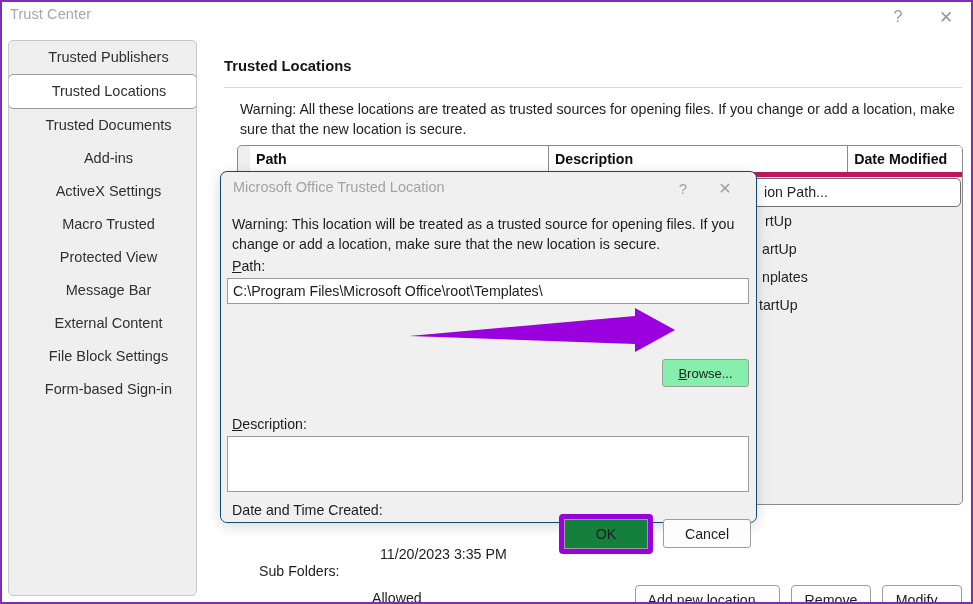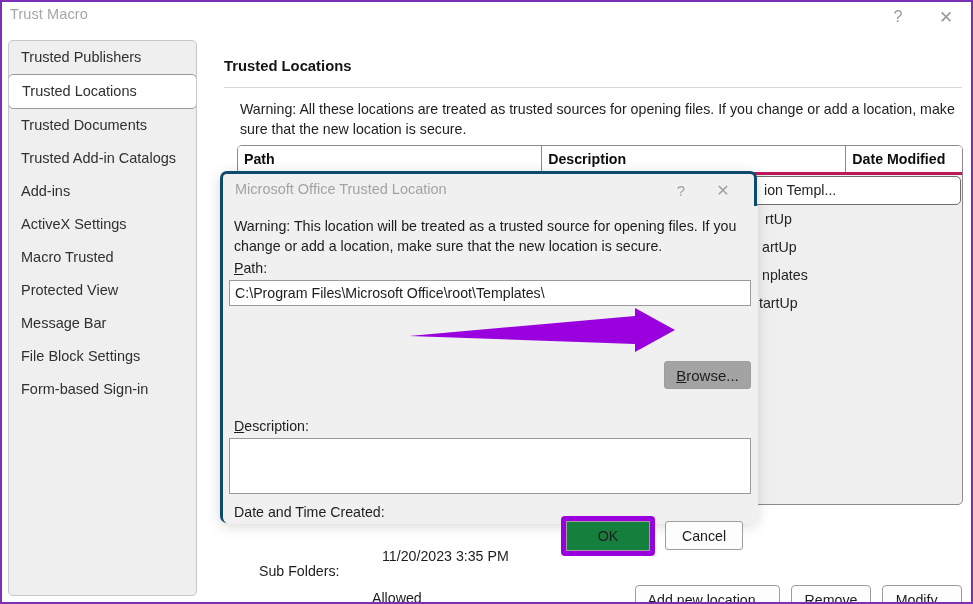--- a/index.html
+++ b/index.html
@@ -60,20 +60,21 @@
     position: absolute;
     left: 6px;
     top: 38px;
     width: 189px;
     height: 556px;
     background: #efefef;
     border: 1px solid #c8c8c8;
     border-radius: 5px;
     box-sizing: border-box;
     overflow: hidden;
+    text-align: center;
   }
   .side-item {
     position: relative;
     height: 33px;
     line-height: 33px;
     padding-left: 12px;
     font-size: 14.5px;
     color: #303030;
     box-sizing: border-box;
     white-space: nowrap;
@@ -132,22 +133,23 @@
     background: #efefef;
     border: 1px solid #8a8a8a;
     border-radius: 5px;
     box-sizing: border-box;
     overflow: hidden;
   }
   #loc-head {
     position: relative;
     height: 26px;
     background: #ffffff;
-    border-bottom: 3px solid #be185d;
-    display: flex;
+    border-bottom: 5px solid #be185d;
+    display: flex;
+    margin-left: 12px;
   }
   .col-head {
     font-size: 14.2px;
     font-weight: bold;
     color: #0d0d0d;
     line-height: 26px;
     padding-left: 6px;
     border-right: 1px solid #8a8a8a;
     box-sizing: border-box;
     white-space: nowrap;
@@ -222,21 +224,21 @@
   u.acc { text-decoration: underline; }
 
   
   #modal {
     position: absolute;
     left: 218px;
     top: 169px;
     width: 537px;
     height: 352px;
     background: #f0f0f0;
-    border: 3px solid #0c4a6e;
+    border: 1px solid #0c4a6e;
     border-radius: 7px;
     box-sizing: border-box;
     box-shadow: 0 3px 14px rgba(0,0,0,0.16);
     padding-left: 21px;
   }
   #modal-title {
     position: absolute;
     left: 12px;
     top: 7px;
     font-size: 14.5px;
@@ -299,25 +301,25 @@
     font-family: "Liberation Sans", sans-serif;
     white-space: nowrap;
     overflow: hidden;
   }
   #browse-btn {
     position: absolute;
     left: 441px;
     top: 155px;
     width: 87px;
     height: 28px;
-    background: #a3a3a3;
+    background: #86efac;
     border: 1px solid #9d9d9d;
     border-radius: 3px;
     box-sizing: border-box;
-    font-size: 15px;
+    font-size: 13px;
     color: #1d1d1d;
     display: flex;
     align-items: center;
     justify-content: center;
     cursor: default;
     user-select: none;
   }
   #subfolders-row {
     position: absolute;
     left: 11px;
@@ -382,21 +384,21 @@
     display: flex;
     align-items: center;
     justify-content: center;
     cursor: default;
     user-select: none;
   }
   #cancel-btn {
     position: absolute;
     left: 442px;
     top: 315px;
-    width: 78px;
+    width: 88px;
     height: 29px;
     background: #fdfdfd;
     border: 1px solid #9d9d9d;
     border-radius: 3px;
     box-sizing: border-box;
     font-size: 14.2px;
     color: #1d1d1d;
     display: flex;
     align-items: center;
     justify-content: center;
@@ -413,53 +415,53 @@
     height: 52px;
     pointer-events: none;
   }
 </style>
 </head>
 <body>
 
 <div id="screen">
 
   <div id="titlebar">
-    <div id="window-title">Trust Macro</div>
+    <div id="window-title">Trust Center</div>
     <div id="help-btn" class="titlebar-btn">?</div>
     <div id="close-btn" class="titlebar-btn">✕</div>
   </div>
 
   <div id="sidebar">
     <div class="side-item">Trusted Publishers</div>
     <div class="side-item selected">Trusted Locations</div>
     <div class="side-item">Trusted Documents</div>
-    <div class="side-item">Trusted Add-in Catalogs</div>
     <div class="side-item">Add-ins</div>
     <div class="side-item">ActiveX Settings</div>
     <div class="side-item">Macro Trusted</div>
     <div class="side-item">Protected View</div>
     <div class="side-item">Message Bar</div>
+    <div class="side-item">External Content</div>
     <div class="side-item">File Block Settings</div>
     <div class="side-item">Form-based Sign-in</div>
   </div>
 
   <div id="main">
 
     <div id="section-title">Trusted Locations</div>
     <div id="title-rule"></div>
     <div id="warning-text">Warning: All these locations are treated as trusted sources for opening files.  If you change or add a location, make sure that the new location is secure.</div>
 
     <div id="loc-table">
       <div id="loc-head">
         <div class="col-head col-path">Path</div>
         <div class="col-head col-desc">Description</div>
         <div class="col-head col-date">Date Modified</div>
       </div>
       <div class="loc-row selected">
-        <span style="margin-left:518px;">ion Templ...</span>
+        <span style="margin-left:518px;">ion Path...</span>
       </div>
       <div class="loc-row">
         <span style="margin-left:521px;margin-top:8px;">rtUp</span>
       </div>
       <div class="loc-row">
         <span style="margin-left:518px;">artUp</span>
       </div>
       <div class="loc-row">
         <span style="margin-left:518px;">nplates</span>
       </div>

